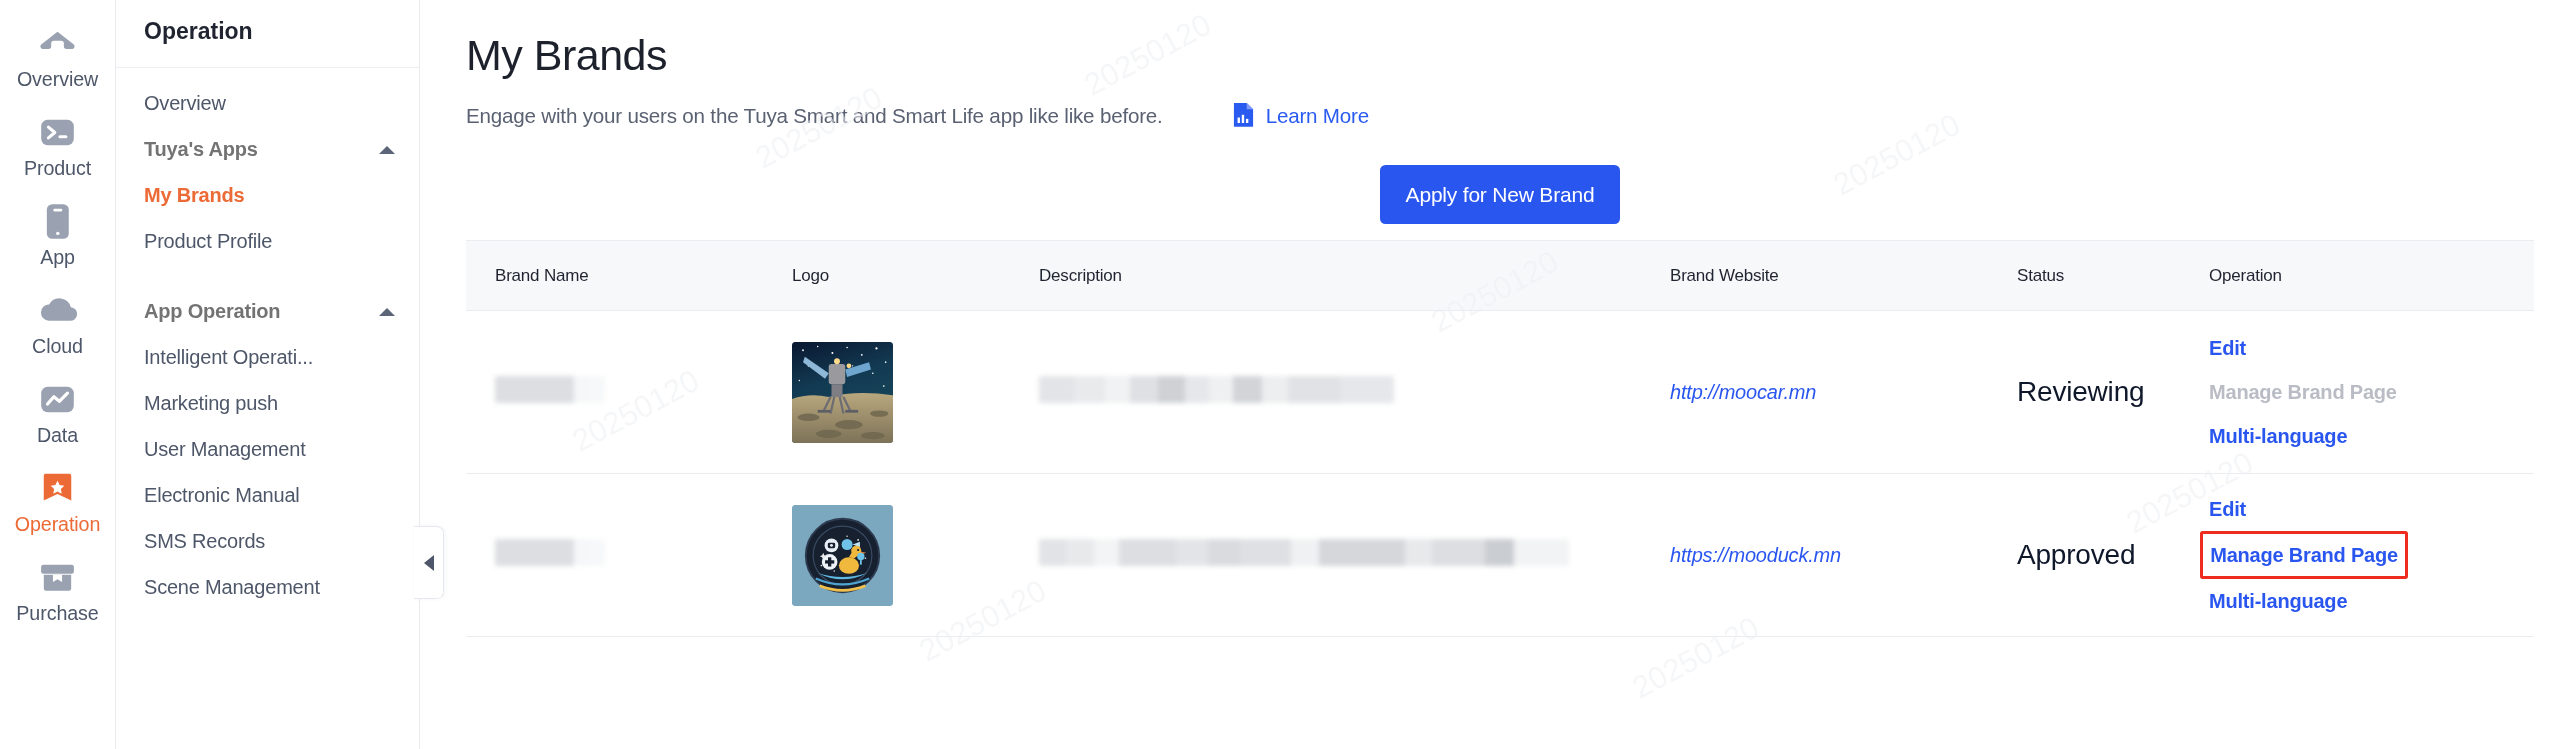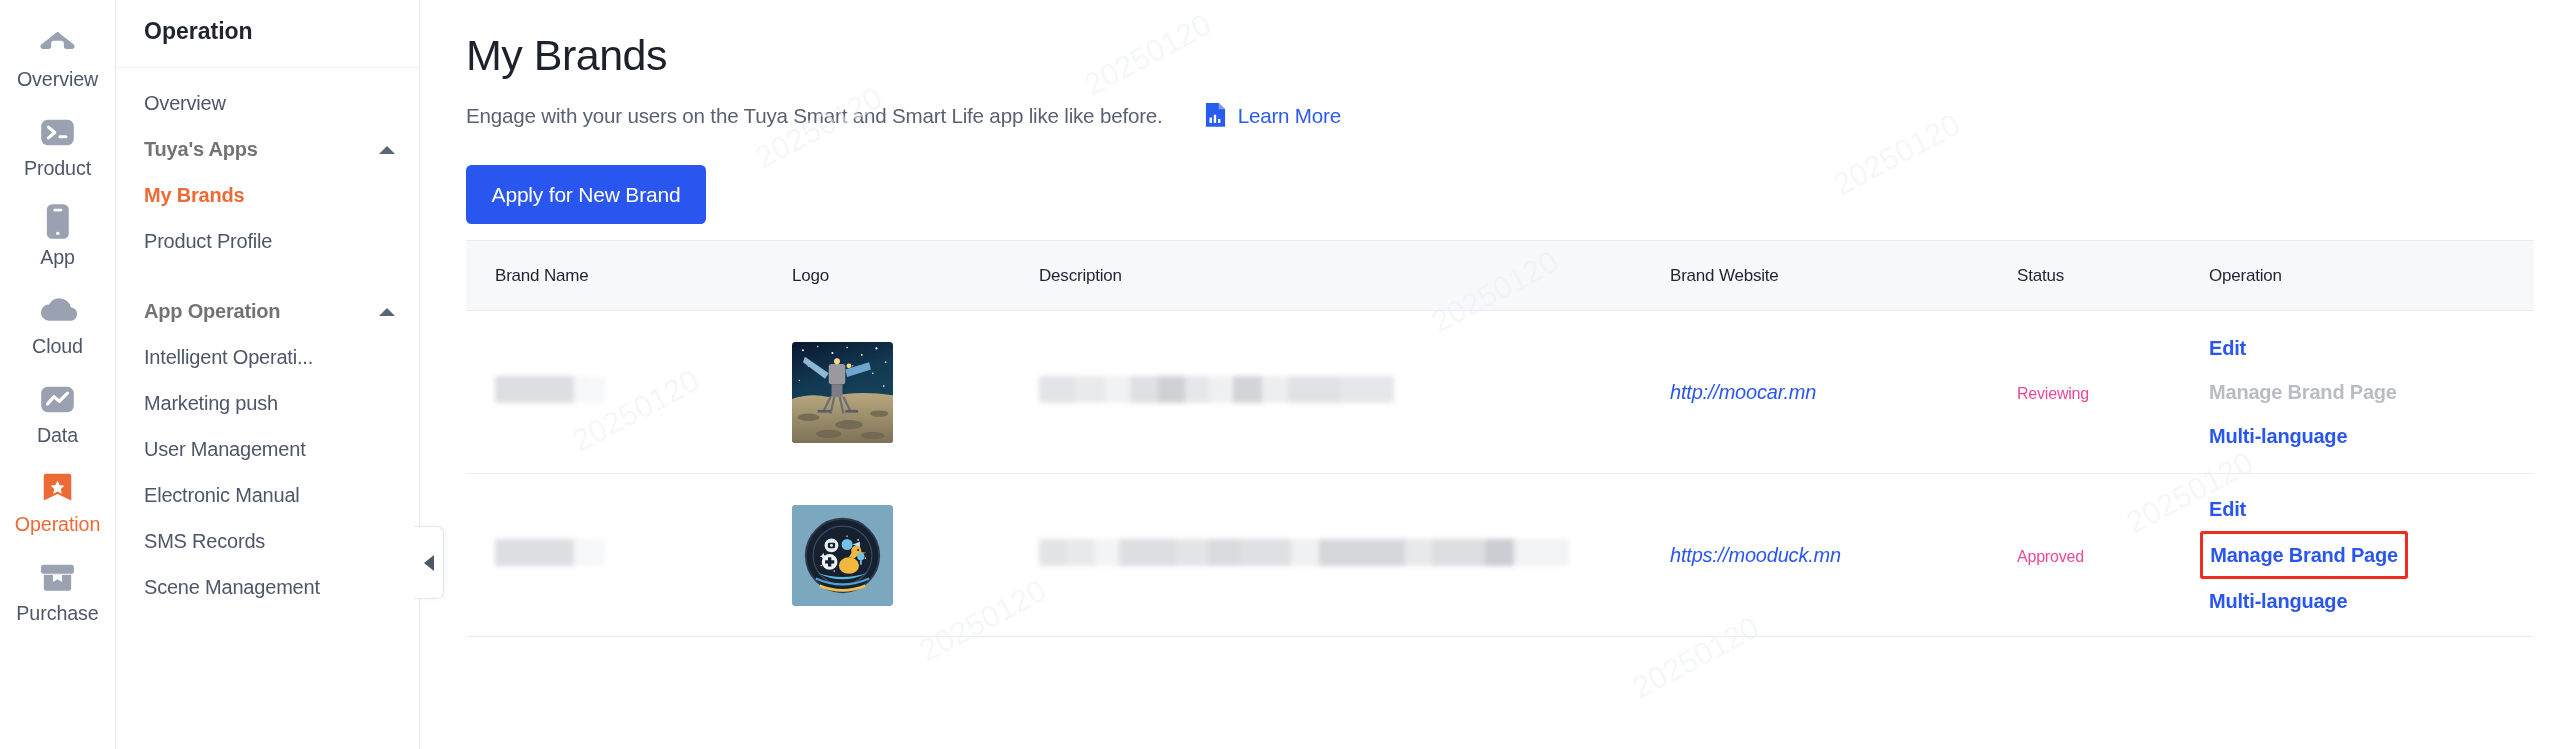--- a/index.html
+++ b/index.html
@@ -80,26 +80,26 @@
   }
   .page-title{
     font-size:43px;color:#1d212c;font-weight:400;
     margin:0;padding:31px 0 0 0;letter-spacing:-0.5px;
   }
   .subline{
     display:flex;align-items:center;margin-top:22px;
   }
   .subline .desc{font-size:20.6px;color:#5a6172;letter-spacing:-0.2px;}
   .learn{
-    display:flex;align-items:center;margin-left:42px;cursor:pointer;justify-content:space-between;
+    display:flex;align-items:center;margin-left:70px;cursor:pointer;justify-content:space-between;
   }
   .learn .lbl{font-size:20.6px;color:#2a5bf0;margin-left:12px;letter-spacing:-0.2px;}
 
   .toolbar{
-    display:flex;justify-content:flex-start;align-items:center;
+    display:flex;justify-content:center;align-items:center;
     margin-top:33px;height:62px;
   }
   .btn-primary{
     background:#2a56f0;color:#fff;border:none;border-radius:5.5px;
     font-size:21px;font-family:"Liberation Sans",sans-serif;
     padding:0 25.6px;height:59px;cursor:pointer;letter-spacing:-0.2px;
   }
 
   
   .tbl{width:100%;border-collapse:collapse;table-layout:fixed;margin-top:14.6px;}
@@ -142,21 +142,21 @@
       #e2e3e6 0px,#e2e3e6 27.4px,#e8e9eb 27.4px,#e8e9eb 55px,
       #f3f4f5 55px,#f3f4f5 80px,#dcdee1 80px,#dcdee1 137px,
       #e3e4e7 137px,#e3e4e7 169px,#dadbdf 169px,#dadbdf 201px,
       #dfe0e3 201px,#dfe0e3 252px,#f0f1f2 252px,#f0f1f2 280px,
       #d5d7db 280px,#d5d7db 366px,#e8e9eb 366px,#e8e9eb 393px,
       #dddee1 393px,#dddee1 446px,#cacdd2 446px,#cacdd2 475px,
       #f2f3f4 475px,#f2f3f4 530px);
   }
 
   .site-link{color:#2a56f0;font-size:20px;text-decoration:none;cursor:pointer;letter-spacing:-0.2px;font-style:italic;}
-  .status-txt{font-size:16px;color:#ec4899;letter-spacing:-0.2px;}
+  .status-txt{font-size:28px;color:#0f172a;letter-spacing:-0.2px;}
 
   .op-cell{padding-left:29px;font-weight:bold;}
   .op-link{
     display:block;color:#2a56f0;font-size:20px;line-height:44px;
     cursor:pointer;letter-spacing:-0.2px;white-space:nowrap;
   }
   .op-link.disabled{color:#b9bcc4;cursor:default;}
   .op-link.boxed{
     display:inline-block;border:3.7px solid #ef2c20;border-radius:2.7px;
     padding:0.9px 7.3px;margin-left:-9.1px;line-height:40px;

